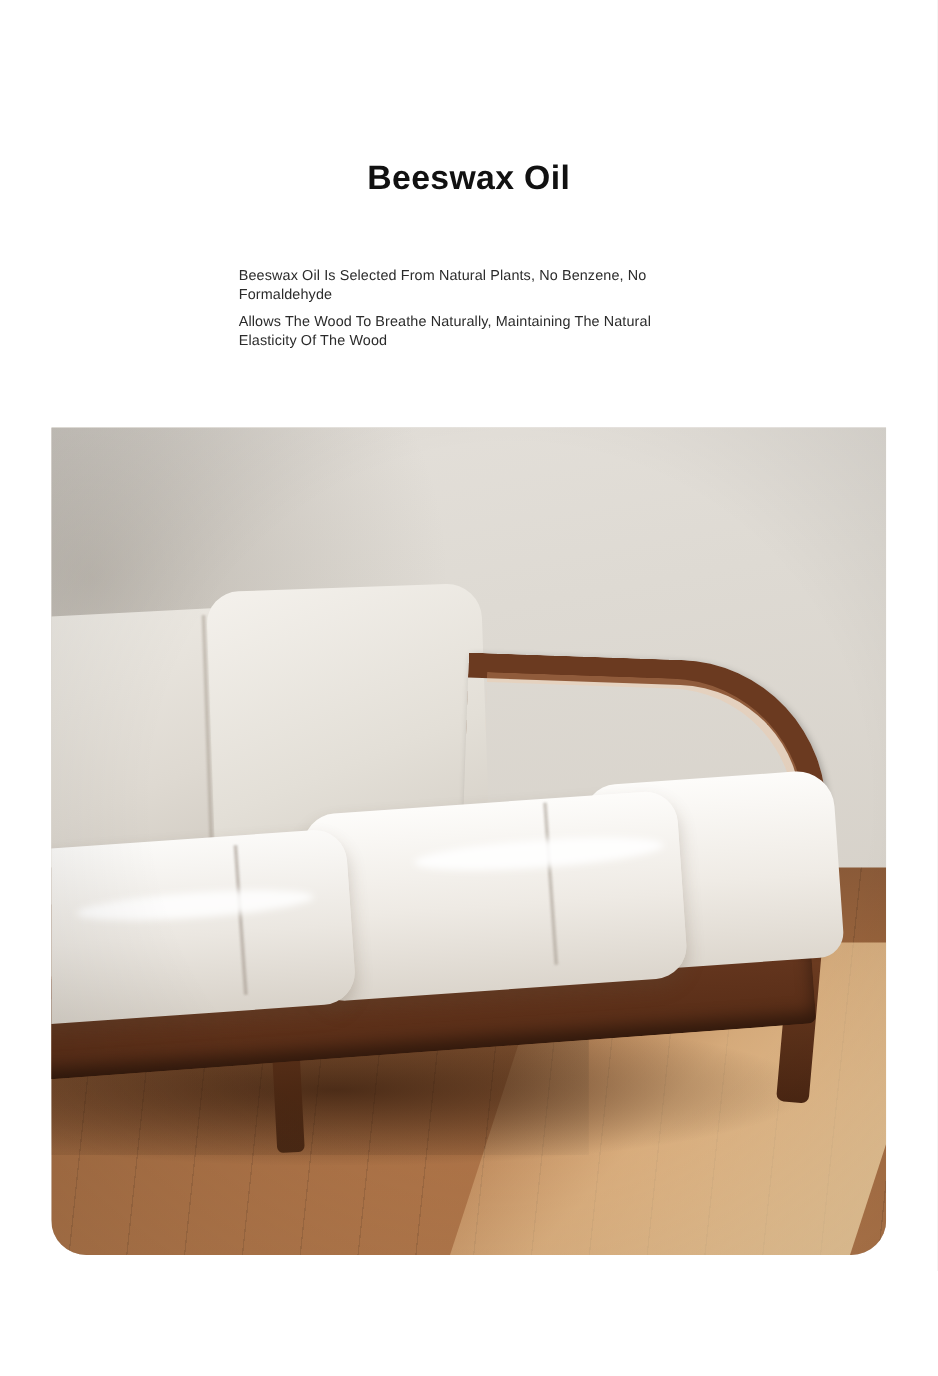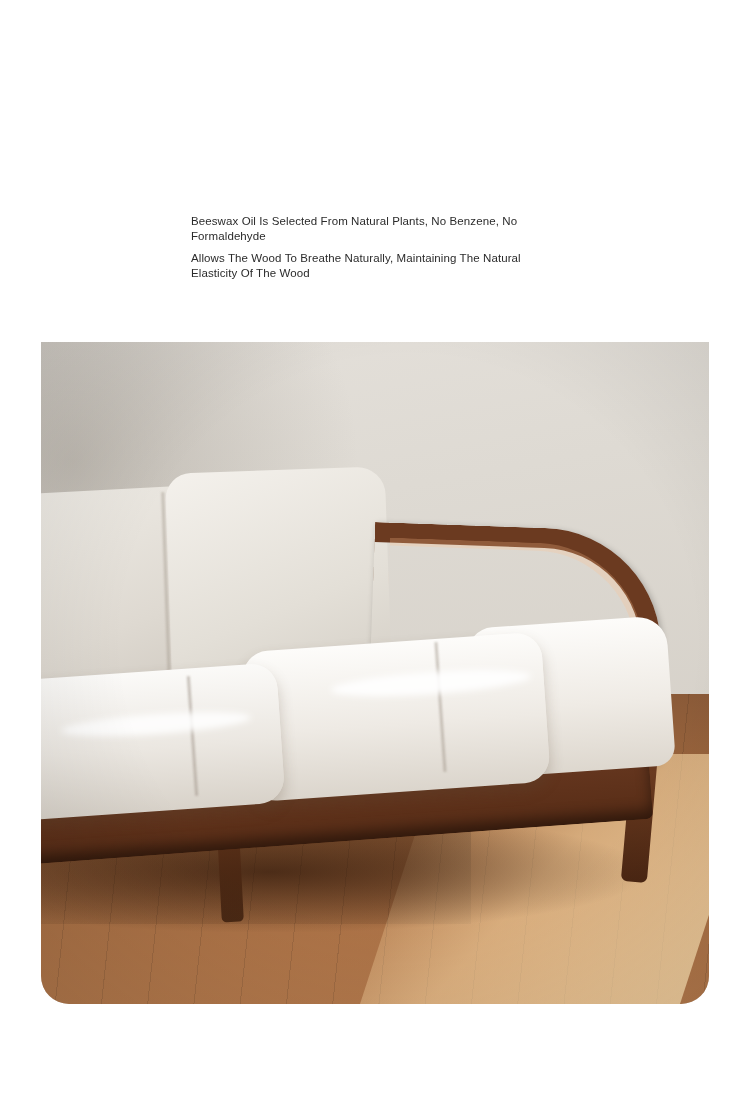--- a/index.html
+++ b/index.html
@@ -252,20 +252,21 @@
     pointer-events: none;
   }
 </style>
 </head>
 <body>
 
 <div class="page">
   <div class="card">
 
     <div class="text-block">
+      <div class="title">Beeswax Oil</div>
       <div class="subtitle subtitle-1">Beeswax Oil Is Selected From Natural Plants, No Benzene, No Formaldehyde</div>
       <div class="subtitle subtitle-2">Allows The Wood To Breathe Naturally, Maintaining The Natural Elasticity Of The Wood</div>
     </div>
 
     <div class="photo">
       <div class="wall"></div>
       <div class="wall-shadow"></div>
       <div class="floor"></div>
       <div class="floor-dark"></div>
       <div class="floor-light"></div>

